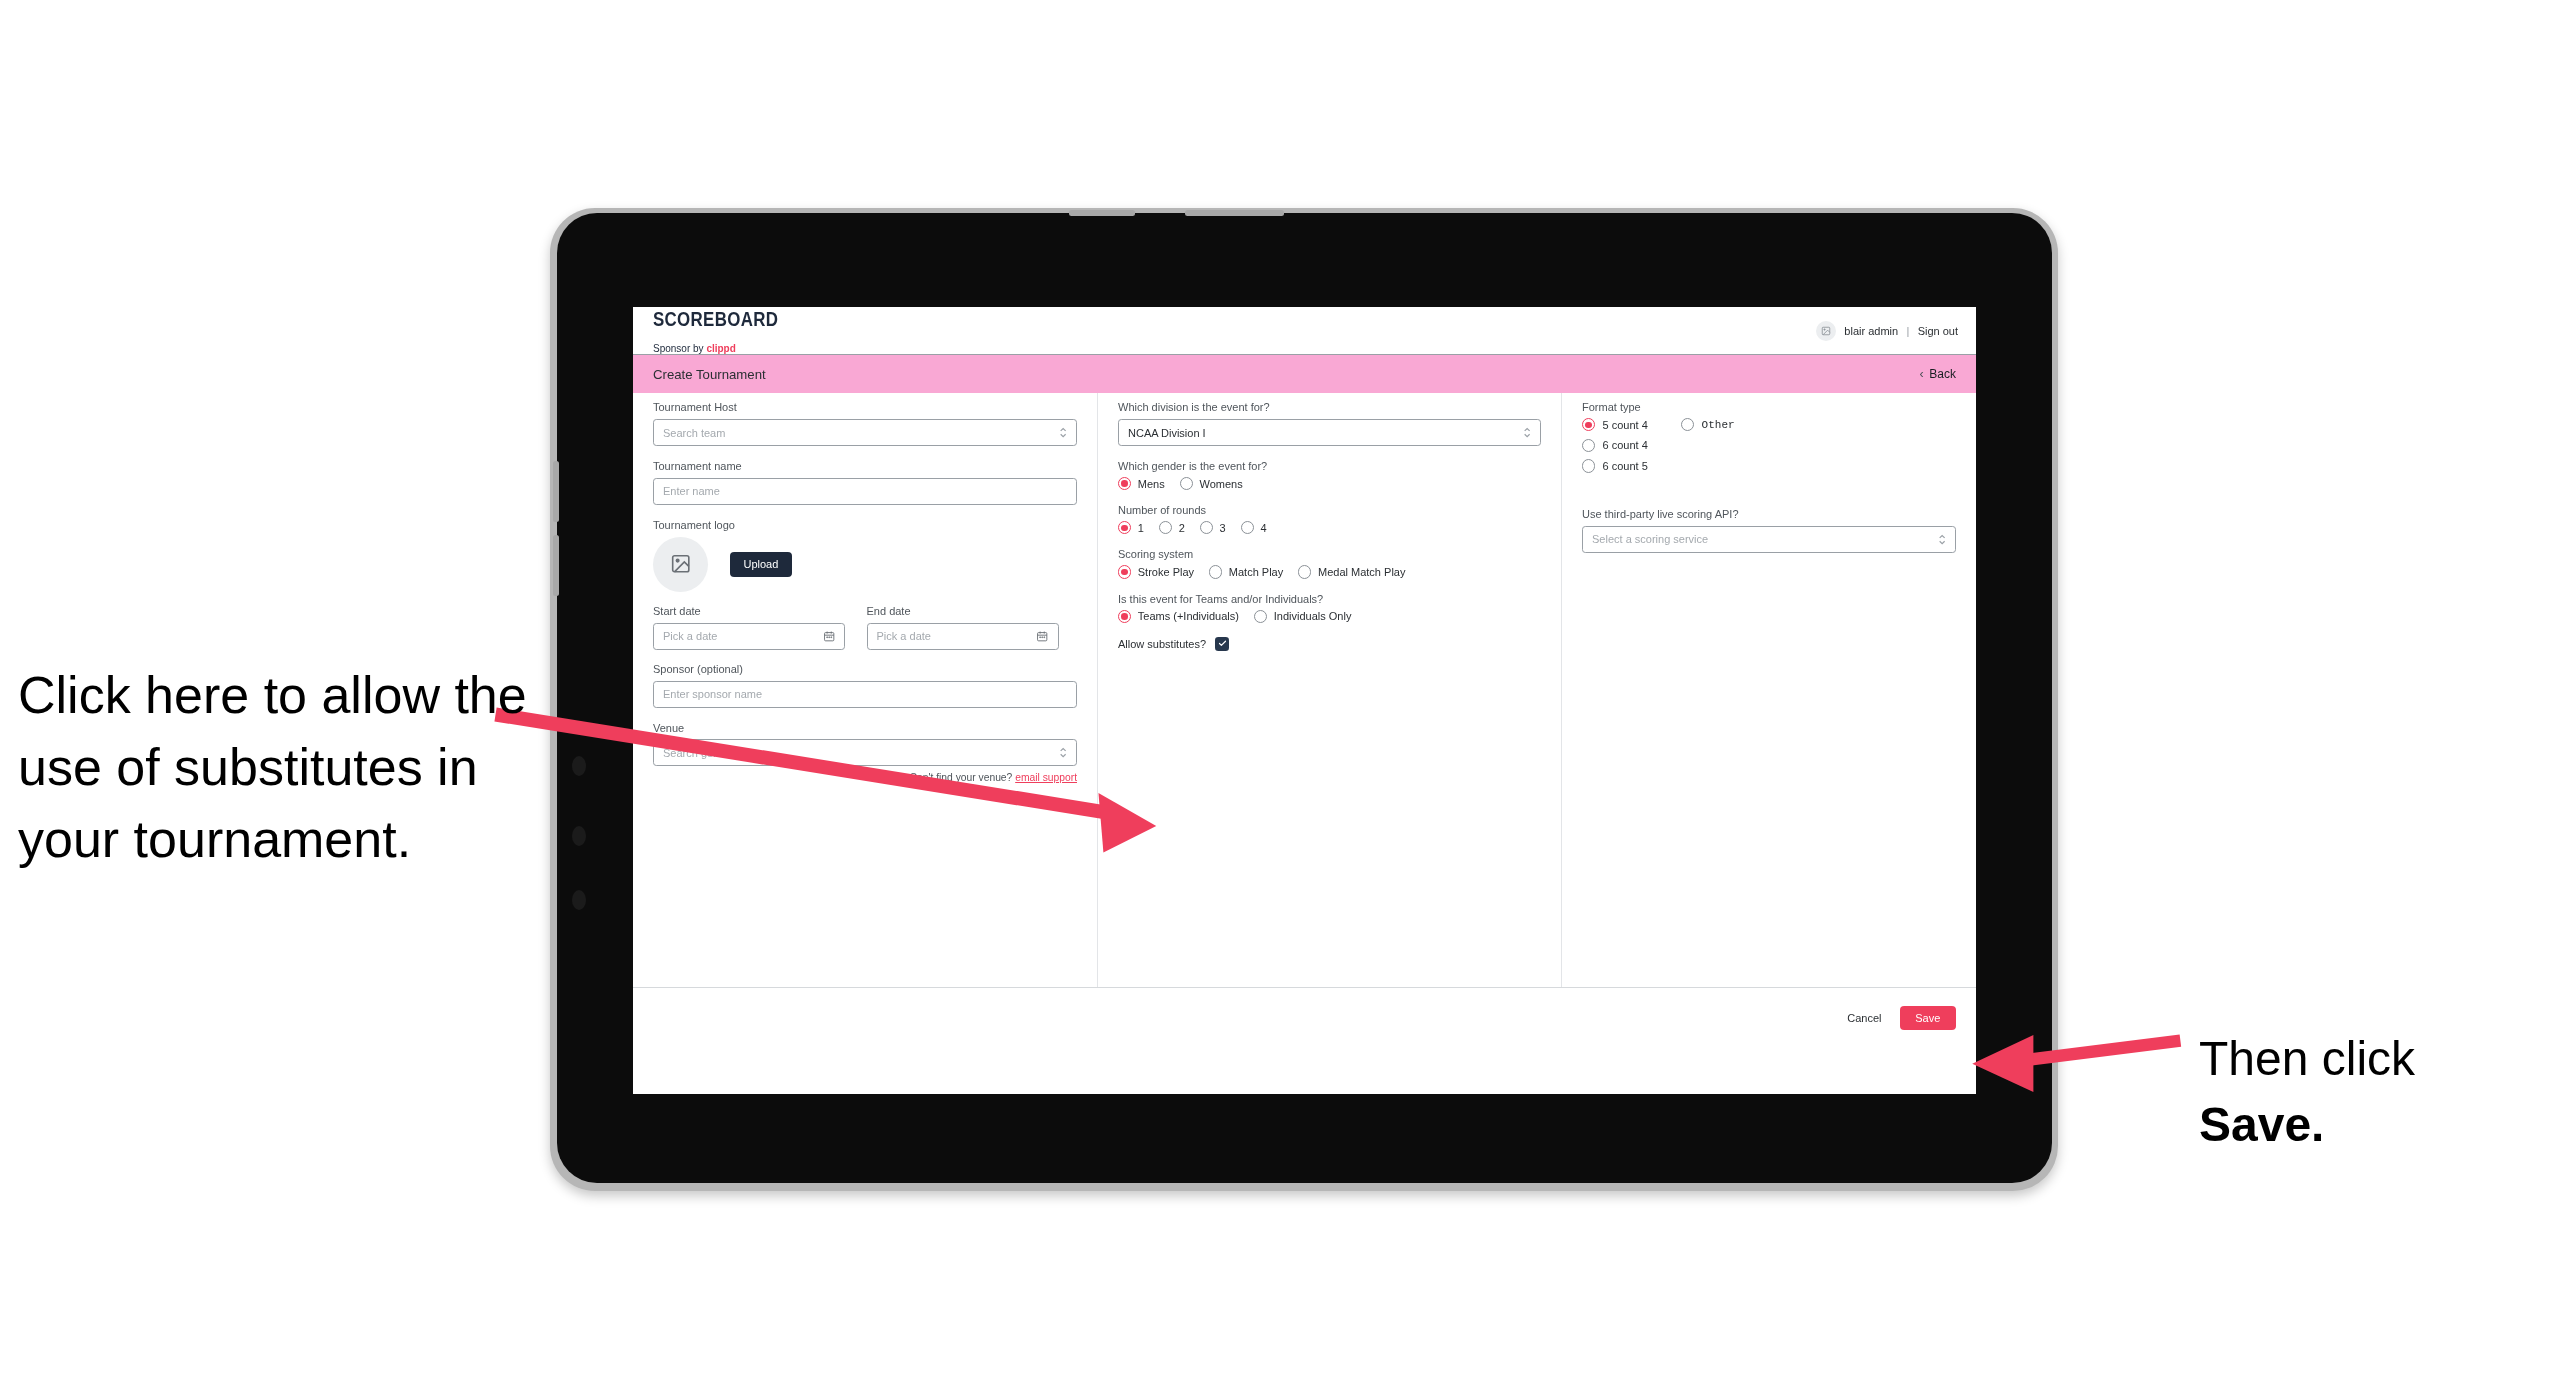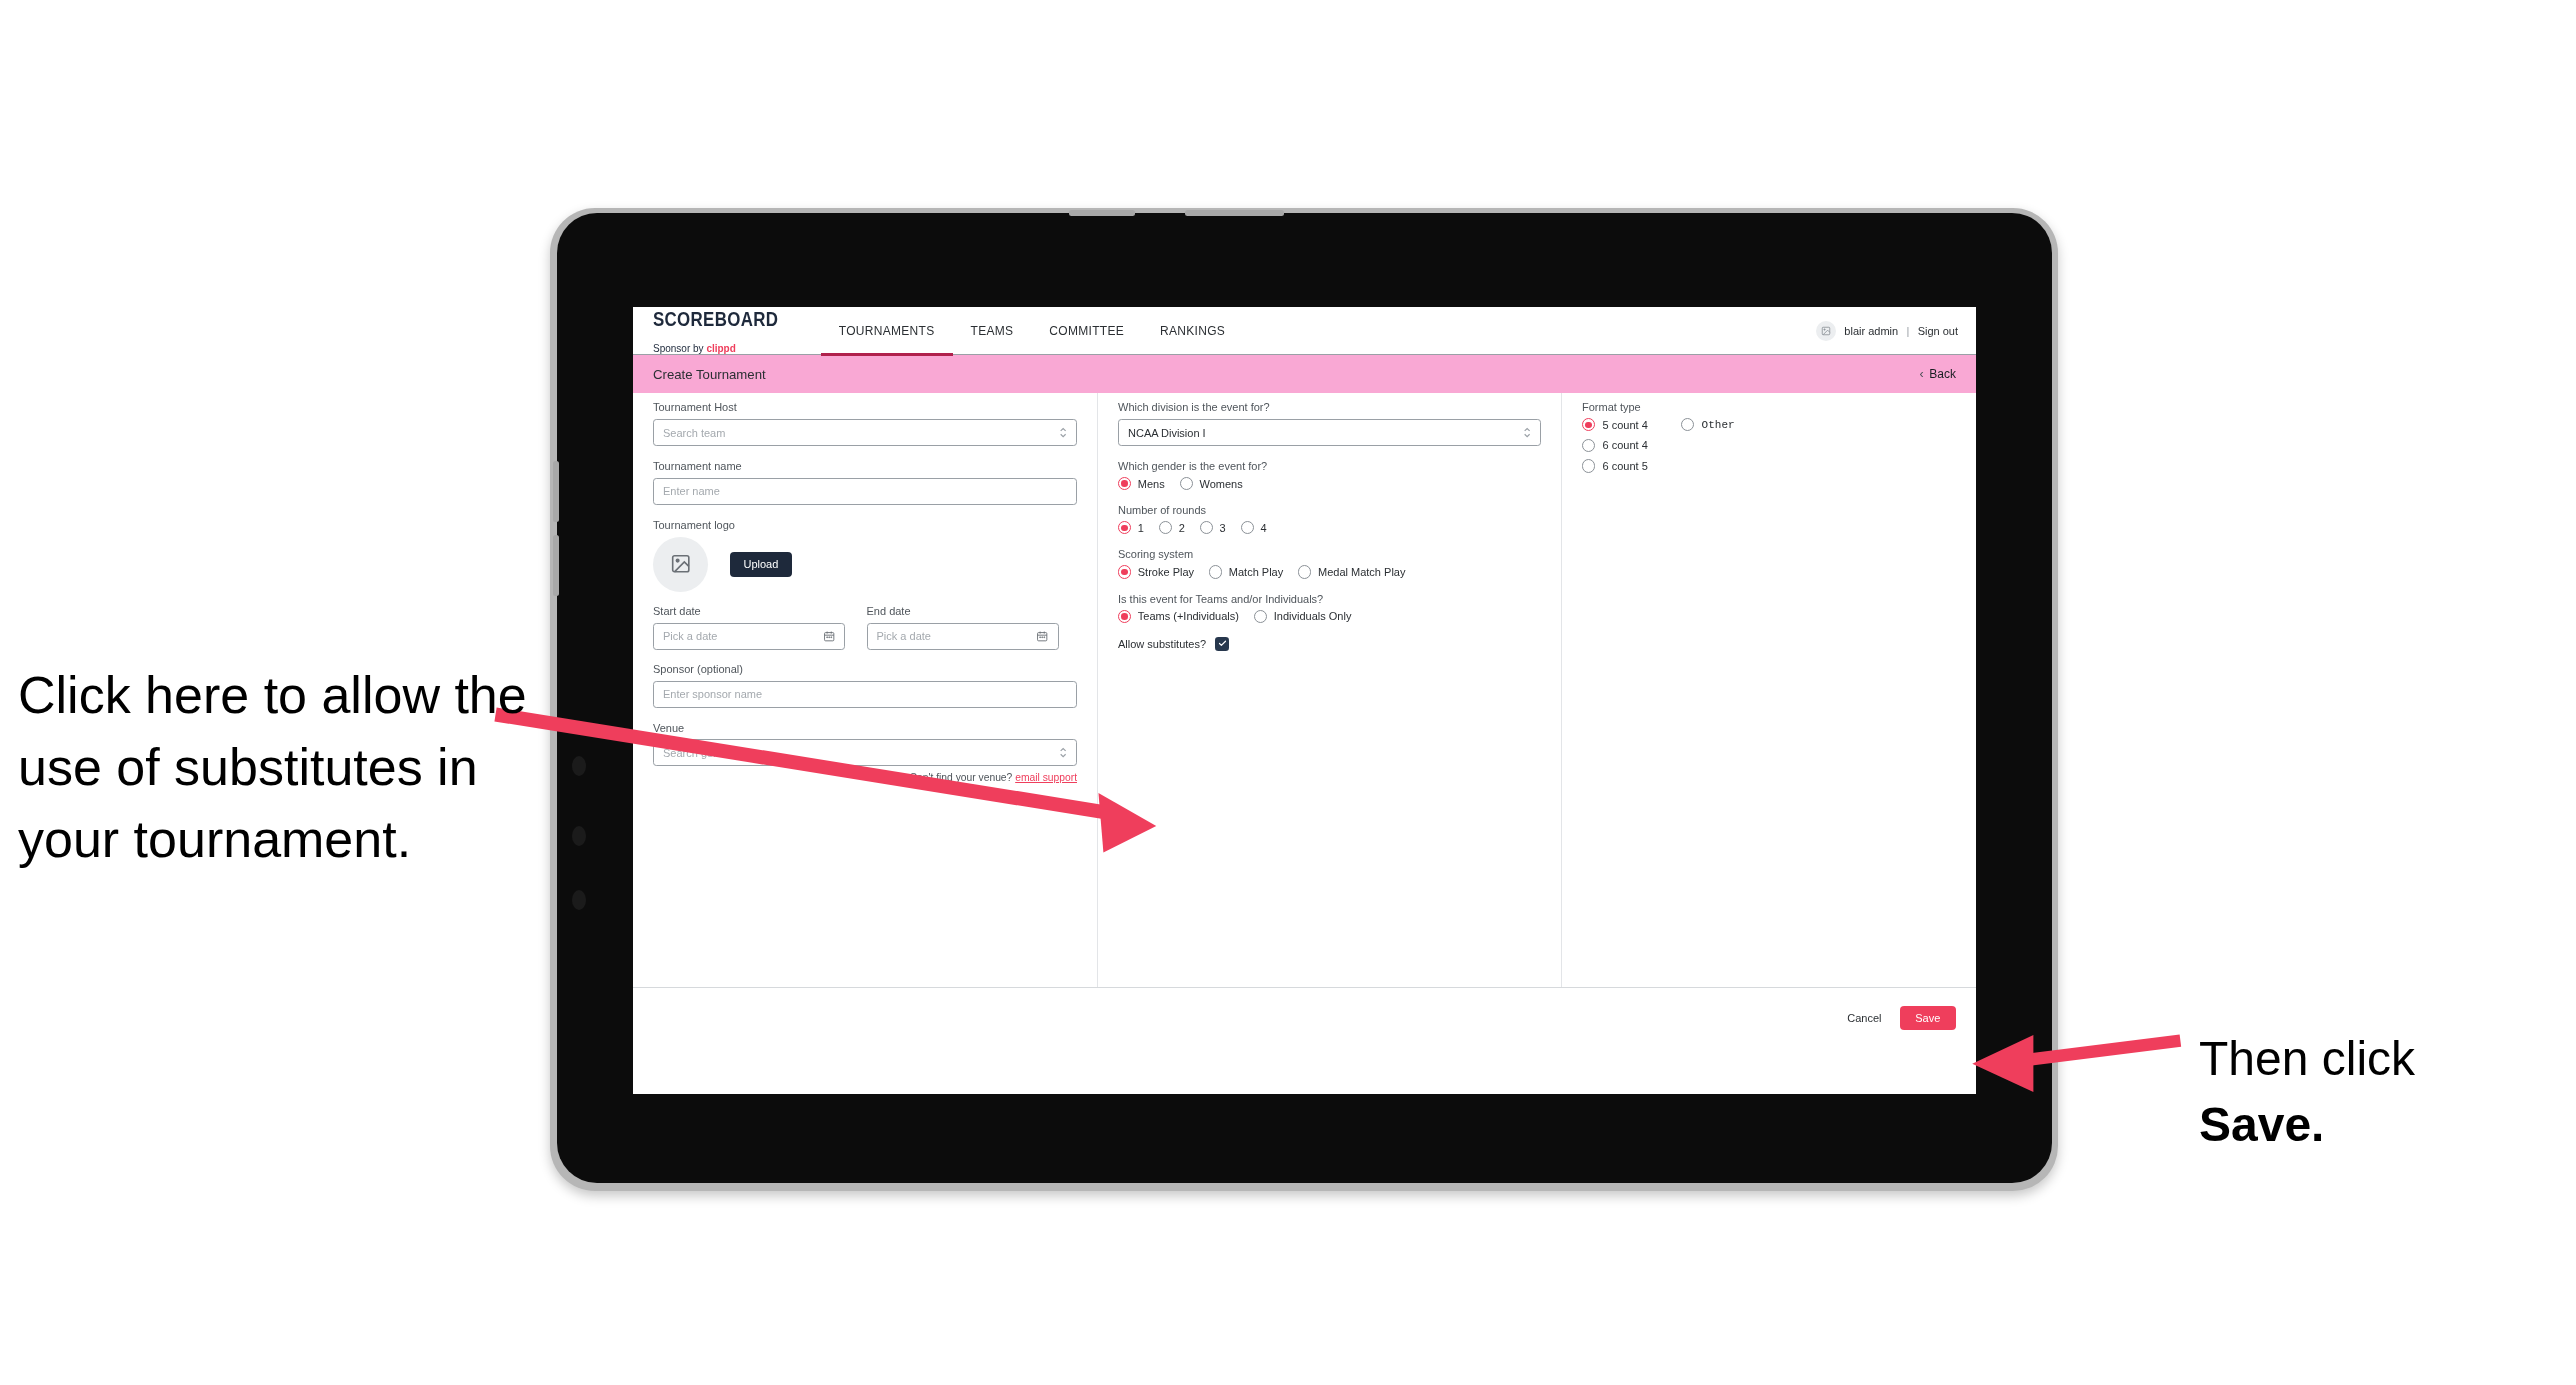--- a/index.html
+++ b/index.html
@@ -216,34 +216,20 @@
   </div>
 
   <div id="screen">
 
     <div id="topbar">
       <div id="brand">
         <div class="wordmark">SCOREBOARD</div>
         <div class="powered"><span>Sponsor by </span><b>clippd</b></div>
       </div>
 
-      <div class="navtabs">
-        <div class="navtab active">
-            <span>TOURNAMENTS</span>
-          </div>
-        <div class="navtab">
-            <span>TEAMS</span>
-          </div>
-        <div class="navtab">
-            <span>COMMITTEE</span>
-          </div>
-        <div class="navtab">
-            <span>RANKINGS</span>
-          </div>
-      </div>
 
       <div id="user-area">
         <div id="avatar">
           <svg width="10" height="10" viewBox="0 0 24 24" fill="none" stroke="#8b9197" stroke-width="2">
             <rect x="3" y="3" width="18" height="18" rx="2"></rect>
               <circle cx="8.5" cy="8.5" r="1.5" fill="#8b9197"></circle>
               <path d="M21 15l-5-5L5 21"></path>
           </svg>
         </div>
         <span class="utext">blair admin</span>
@@ -464,20 +450,32 @@
             </div>
           </div>
           <div class="fcol2">
             <div class="radio-row">
               <span class="radio"></span>
               <span class="radio-label">Other</span>
             </div>
           </div>
         </div>
 
+        <div style="margin-top:28px;">
+          <div class="field-label">Use third-party live scoring API?</div>
+          <div class="input">
+            <span>Select a scoring service</span>
+            <span class="spin">
+              <svg width="8.3" height="13.2" viewBox="0 0 10 16" fill="none" stroke="#9aa0a6" stroke-width="1.4">
+                  <path d="M2 6l3-3 3 3"></path>
+                  <path d="M2 10l3 3 3-3"></path>
+                </svg>
+            </span>
+          </div>
+        </div>
       </div>
     </div>
 
     <div id="footer">
       <div id="cancel-btn">Cancel</div>
       <button id="save-btn">Save</button>
     </div>
   </div>
 
   <svg id="arrows" viewBox="0 0 3119 1678" width="2576" height="1386">

